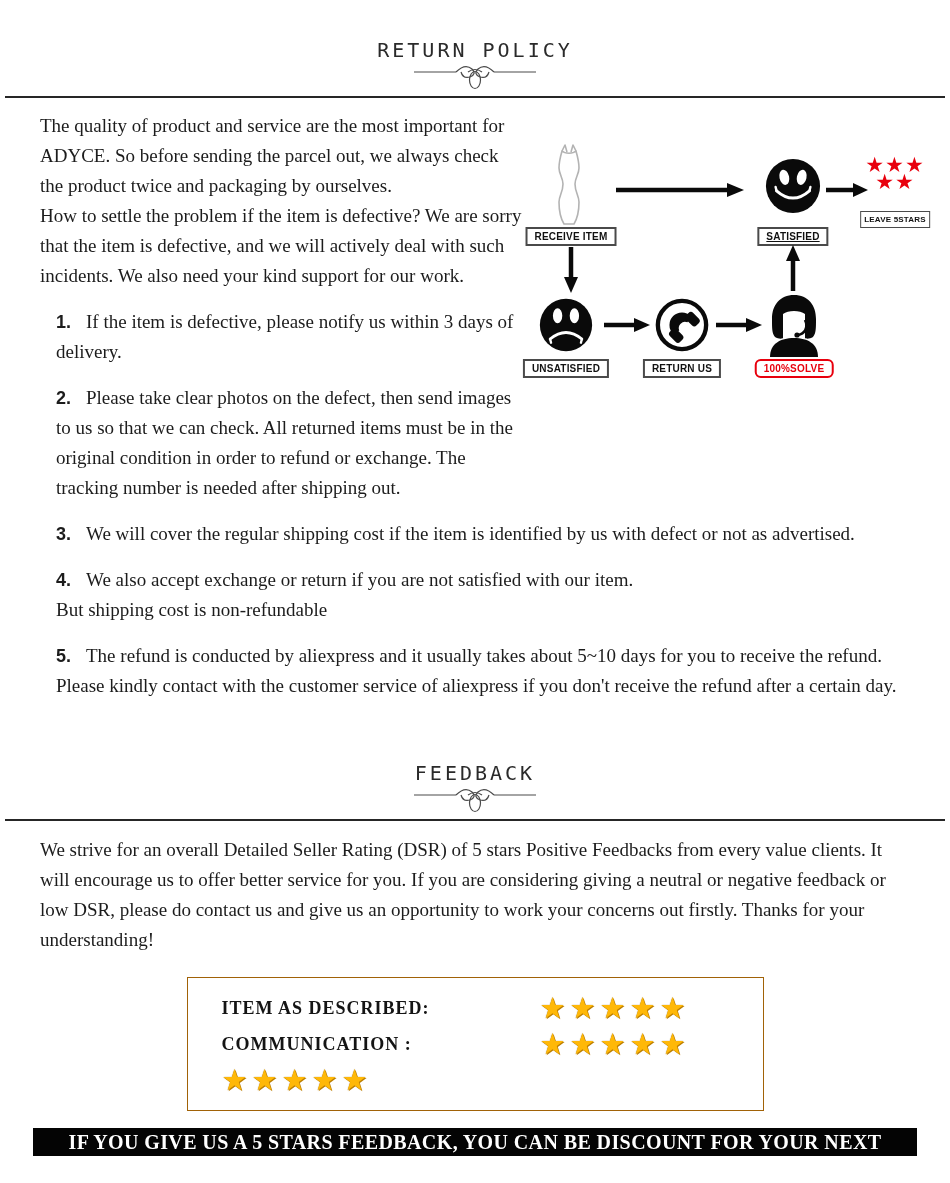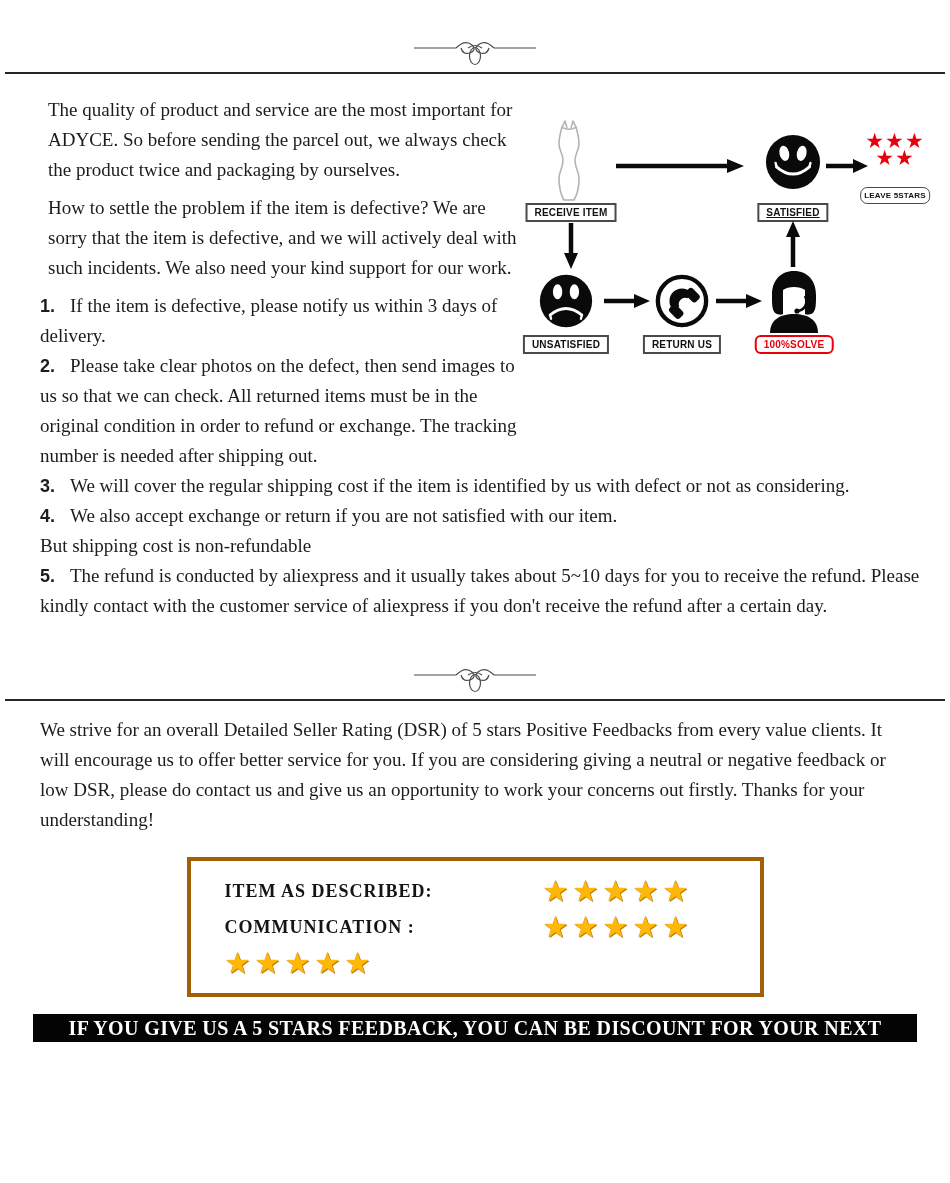--- a/index.html
+++ b/index.html
@@ -20,55 +20,55 @@
     font-size: 20px; letter-spacing: 3px; color: #2a2a2a;
     font-weight: normal;
   }
   .flourish { display: block; margin: 2px auto 0; }
   .divider {
     border: none; border-top: 2px solid #262626;
     margin: 6px 5px 0 5px;
   }
   
   .content { padding: 13px 18px 0 40px; font-size: 19px; line-height: 30px; }
-  .content p { margin: 8px; }
-  .item { margin: 0; }
+  .content p { margin: 0; }
+  .item { margin: 16px; }
   .item .num {
     font-family: "Liberation Sans", sans-serif;
     font-weight: bold; font-size: 18px; margin-right: 15px;
   }
   .item .itext { white-space: pre-line; }
   .clear { clear: both; }
   
   .flowchart {
     float: right; width: 400px; height: 372px;
     position: relative; margin: 0 0 0 6px;
     font-family: "Liberation Sans", sans-serif;
   }
   .fc-abs { position: absolute; }
   .fc-label {
     position: absolute; transform: translateX(-50%);
     background: #fff; border: 2px solid #4a4a4a;
     font-size: 10px; font-weight: bold; letter-spacing: 0.2px;
     padding: 1px 7px; white-space: nowrap; color: #111;
     line-height: 13px;
   }
-  .fc-label.small { font-size: 8px; border-width: 1px; padding: 1px 3px; border-radius: 7px; }
+  .fc-label.small { font-size: 8px; border-width: 1px; padding: 1px 3px; }
   .fc-label.red { color: #e8000d; border-color: #e8000d; }
   .red-stars {
     position: absolute; text-align: center;
     color: #e8000d; font-family: "DejaVu Sans", sans-serif;
     font-size: 21px; line-height: 17px; letter-spacing: 1px;
   }
   .red-stars div { margin: 0; }
   
   .fb-para { padding: 14px 40px 0 40px; font-size: 19px; line-height: 30px; }
   .ratings-box {
     width: 577px; margin: 22px auto 8px;
-    border: 4px solid #a16207;
+    border: 1px solid #a16207;
     padding: 12px 0 12px 34px;
   }
   .rating-row { display: flex; align-items: center; height: 36px; }
   .rating-label {
     width: 318px; font-weight: bold; font-size: 18px;
     letter-spacing: 1px; color: #141414;
   }
   .rating-stars {
     font-family: "DejaVu Sans", sans-serif;
     font-size: 29px; letter-spacing: 4px; color: #ffb808;
@@ -80,20 +80,21 @@
     margin: 17px 33px 0 33px; height: 28px; line-height: 28px;
     background: #040404; color: #ffffff; text-align: center;
     font-weight: bold; font-size: 20px; letter-spacing: 0.4px;
     font-family: "Liberation Serif", serif;
   }
 </style>
 </head>
 <body>
 
 <div class="sec-header">
+  <div class="sec-title">RETURN POLICY</div>
   <svg class="flourish" width="126" height="26" viewBox="0 0 126 26">
     <g stroke="#4a4a4a" stroke-width="1.2" fill="none">
       <path d="M2,8 H44"></path>
         <path d="M82,8 H124"></path>
       <path d="M44,8 q9,-9 16,-3 q5,5 -2,8 q-7,2 -9,-5"></path>
       <path d="M82,8 q-9,-9 -16,-3 q-5,5 2,8 q7,2 9,-5"></path>
       <ellipse cx="63" cy="16" rx="5.5" ry="8.5"></ellipse>
       <path d="M56,8 q7,-5 14,0"></path>
     </g>
   </svg>
@@ -190,33 +191,34 @@
   <p>The quality of product and service are the most important for ADYCE. So before sending the parcel out, we always check the product twice and packaging by ourselves.</p>
   <p>How to settle the problem if the item is defective? We are sorry that the item is defective, and we will actively deal with such incidents. We also need your kind support for our work.</p>
 
   <div class="item">
     <span class="num">1.</span><span class="itext">If the item is defective, please notify us within 3 days of delivery.</span>
   </div>
   <div class="item">
     <span class="num">2.</span><span class="itext">Please take clear photos on the defect, then send images to us so that we can check. All returned items must be in the original condition in order to refund or exchange. The tracking number is needed after shipping out.</span>
   </div>
   <div class="item">
-    <span class="num">3.</span><span class="itext">We will cover the regular shipping cost if the item is identified by us with defect or not as considering.</span>
+    <span class="num">3.</span><span class="itext">We will cover the regular shipping cost if the item is identified by us with defect or not as advertised.</span>
   </div>
   <div class="item">
     <span class="num">4.</span><span class="itext">We also accept exchange or return if you are not satisfied with our item.
 But shipping cost is non-refundable</span>
   </div>
   <div class="item">
     <span class="num">5.</span><span class="itext">The refund is conducted by aliexpress and it usually takes about 5~10 days for you to receive the refund. Please kindly contact with the customer service of aliexpress if you don't receive the refund after a certain day.</span>
   </div>
   <div class="clear"></div>
 </div>
 
 <div class="sec-header feedback">
+  <div class="sec-title">FEEDBACK</div>
   <svg class="flourish" width="126" height="26" viewBox="0 0 126 26">
     <g stroke="#4a4a4a" stroke-width="1.2" fill="none">
       <path d="M2,8 H44"></path>
         <path d="M82,8 H124"></path>
       <path d="M44,8 q9,-9 16,-3 q5,5 -2,8 q-7,2 -9,-5"></path>
       <path d="M82,8 q-9,-9 -16,-3 q-5,5 2,8 q7,2 9,-5"></path>
       <ellipse cx="63" cy="16" rx="5.5" ry="8.5"></ellipse>
       <path d="M56,8 q7,-5 14,0"></path>
     </g>
   </svg>

